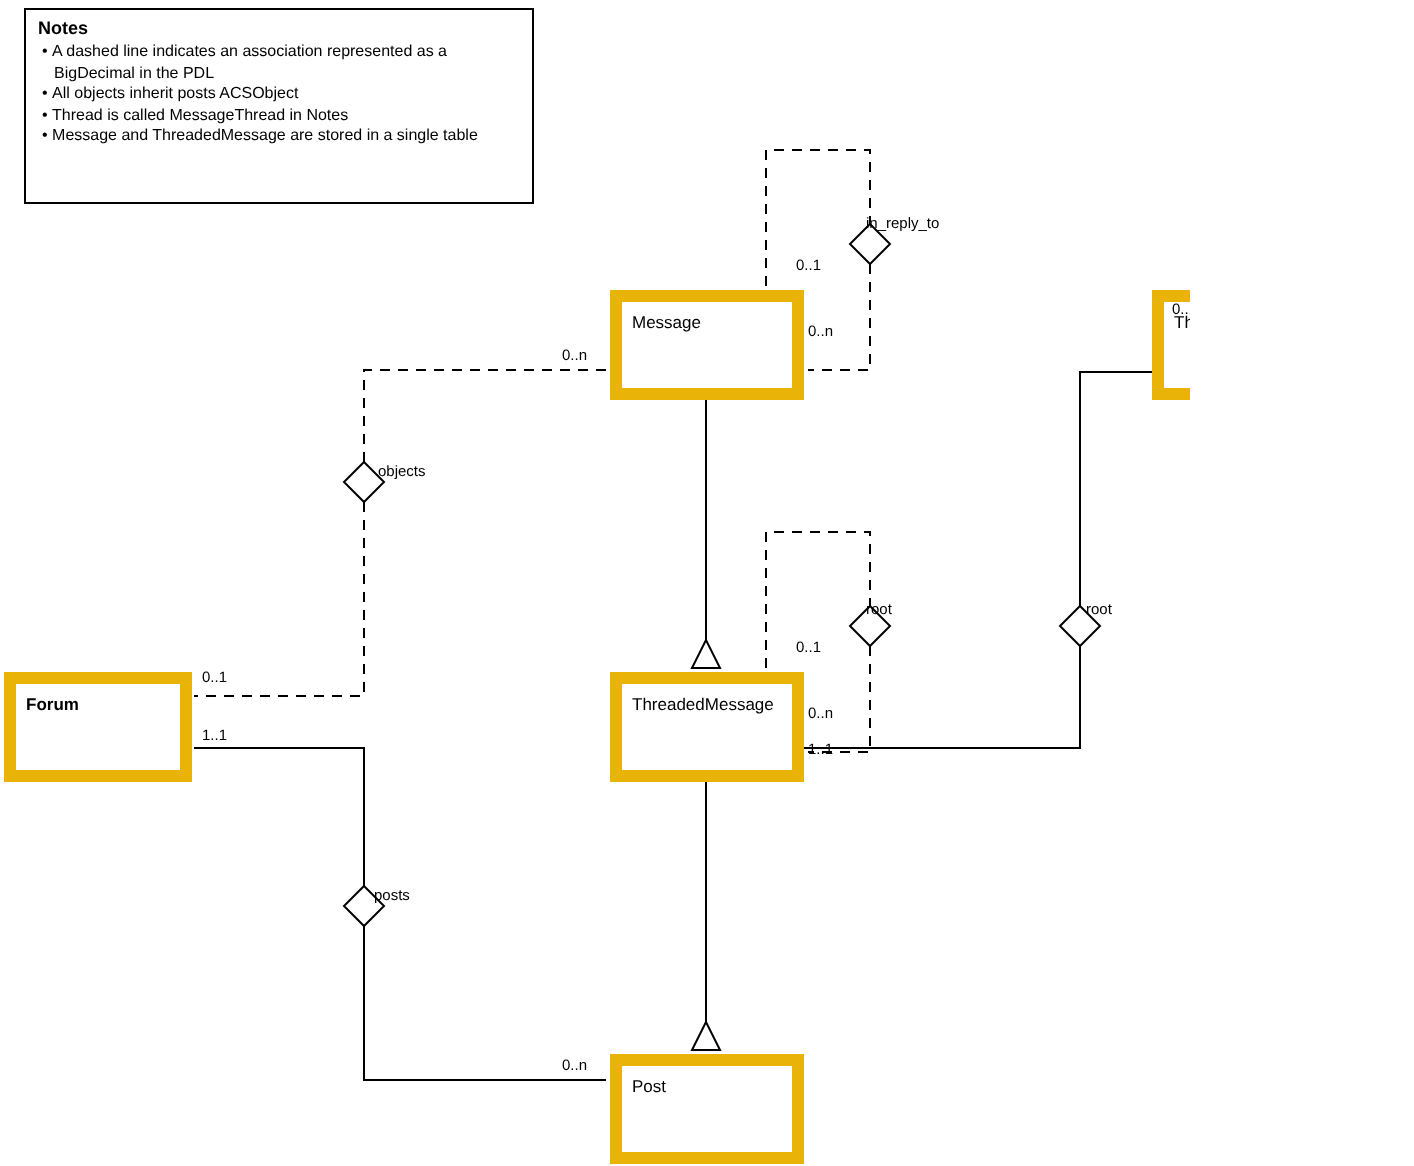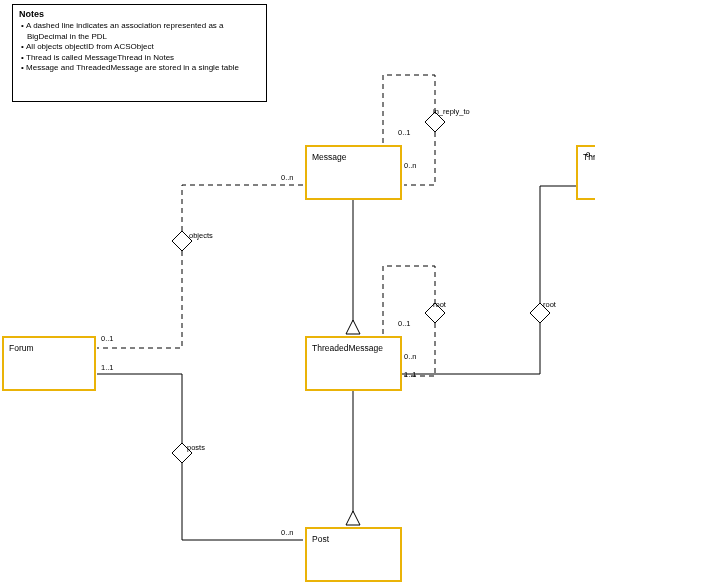--- a/index.html
+++ b/index.html
@@ -44,21 +44,21 @@
     line-height: 10.5px;
     color: #000000;
     text-indent: -6px;
     padding-left: 6px;
   }
   .notes-list li::before {
     content: "\2022\00a0";
   }
   .class-box {
     position: absolute;
-    border: 2px solid #eab308;
+    border: 6px solid #eab308;
     background: #ffffff;
     box-sizing: border-box;
   }
   .class-name {
     font-size: 8.5px;
     color: #000000;
     padding: 5px 0 0 5px;
     white-space: nowrap;
   }
   .edge-label {
@@ -105,33 +105,33 @@
 
     <path d="M 97 374 L 182 374 L 182 443" fill="none" stroke="#000000" stroke-width="1"></path>
     <path d="M 182 463 L 182 540 L 303 540" fill="none" stroke="#000000" stroke-width="1"></path>
     <polygon points="182,443 192,453 182,463 172,453" fill="#ffffff" stroke="#000000" stroke-width="1"></polygon>
   </svg>
 
   <div class="notes-box" style="left:12px; top:4px; width:255px; height:98px;">
     <div class="notes-title">Notes</div>
     <ul class="notes-list">
       <li>A dashed line indicates an association represented as a BigDecimal in the PDL</li>
-      <li>All objects objectID from ACSObject</li>
+      <li>All objects inherit posts ACSObject</li>
       <li>Thread is called MessageThread in Notes</li>
       <li>Message and ThreadedMessage are stored in a single table</li>
     </ul>
   </div>
 
   <div class="class-box" style="left:305px; top:145px; width:97px; height:55px;">
     <div class="class-name">Message</div>
   </div>
   <div class="class-box" style="left:576px; top:145px; width:94px; height:55px;">
     <div class="class-name">Thread</div>
   </div>
-  <div class="class-box" style="left:2px; top:336px; width:94px; height:55px;">
+  <div class="class-box" style="left:2px; top:336px; width:94px; height:55px;font-weight:bold;">
     <div class="class-name">Forum</div>
   </div>
   <div class="class-box" style="left:305px; top:336px; width:97px; height:55px;">
     <div class="class-name">ThreadedMessage</div>
   </div>
   <div class="class-box" style="left:305px; top:527px; width:97px; height:55px;">
     <div class="class-name">Post</div>
   </div>
 
   <div class="role-label" style="left:433px; top:107px;">in_reply_to</div>

